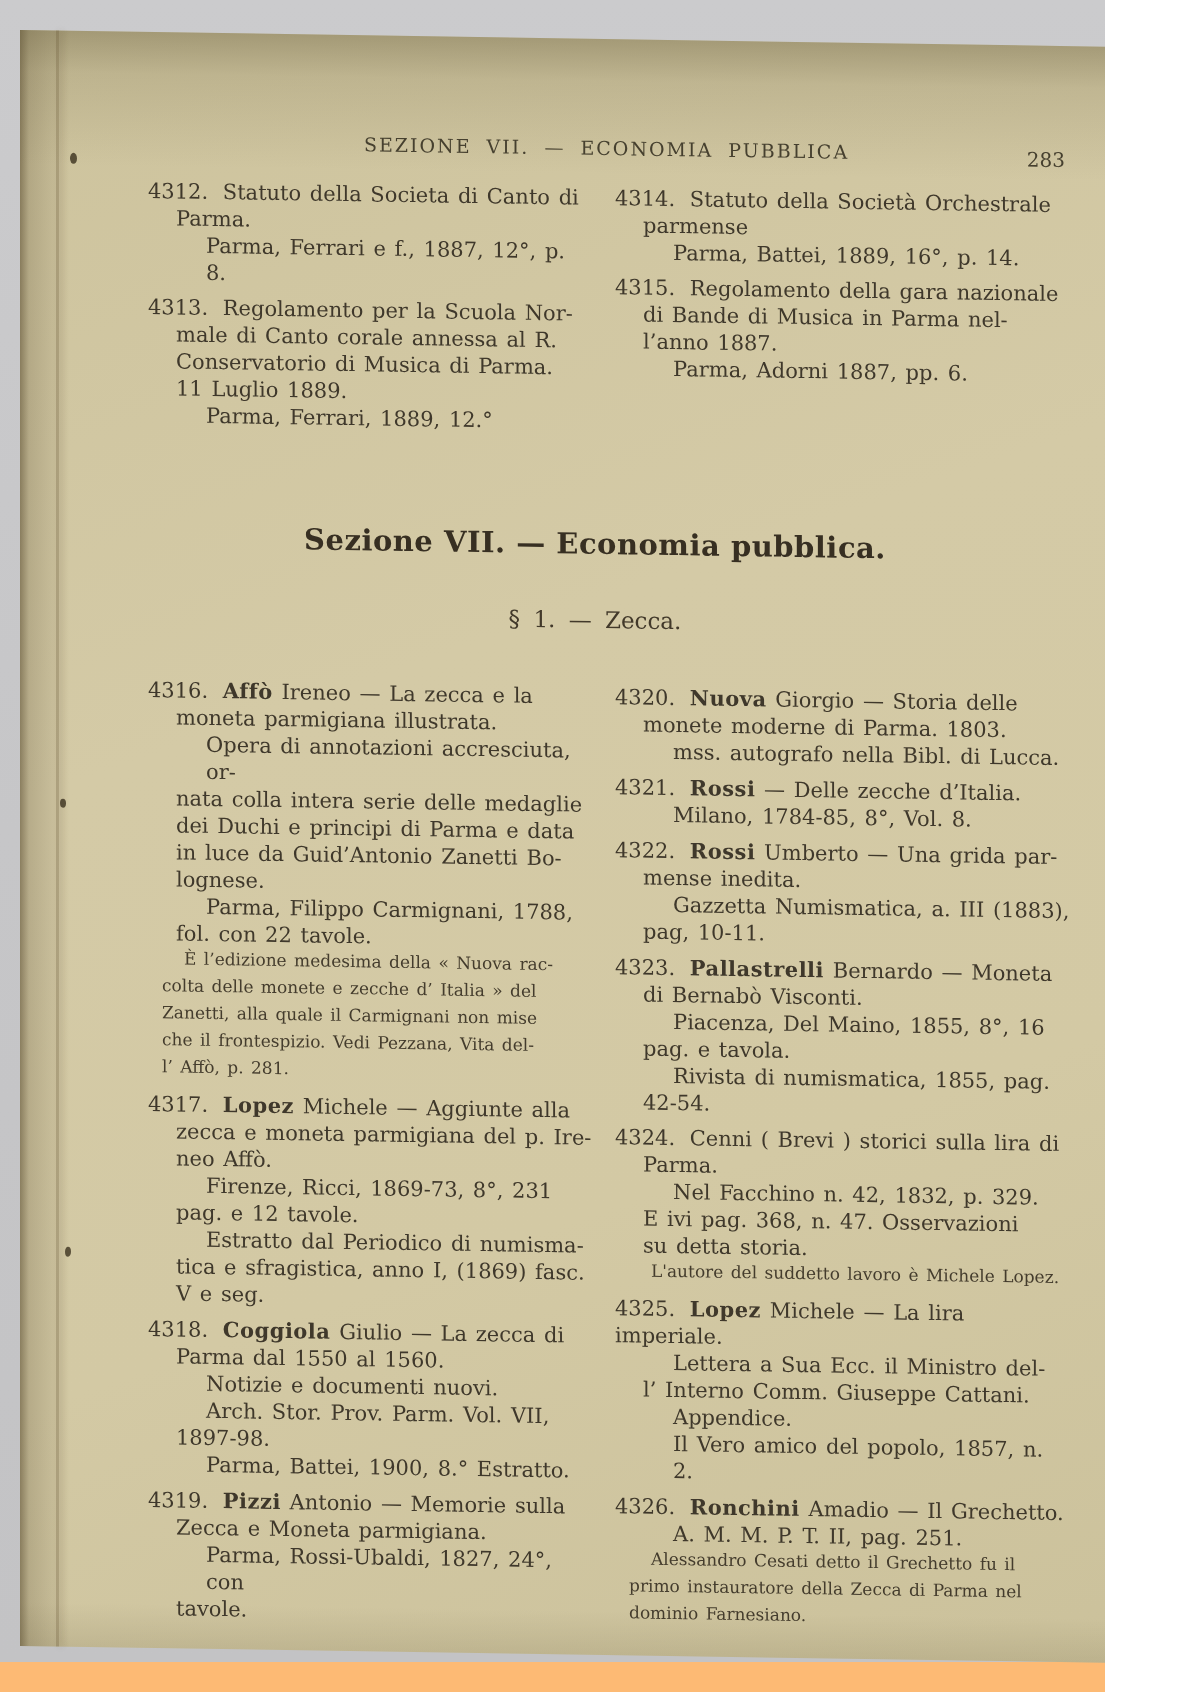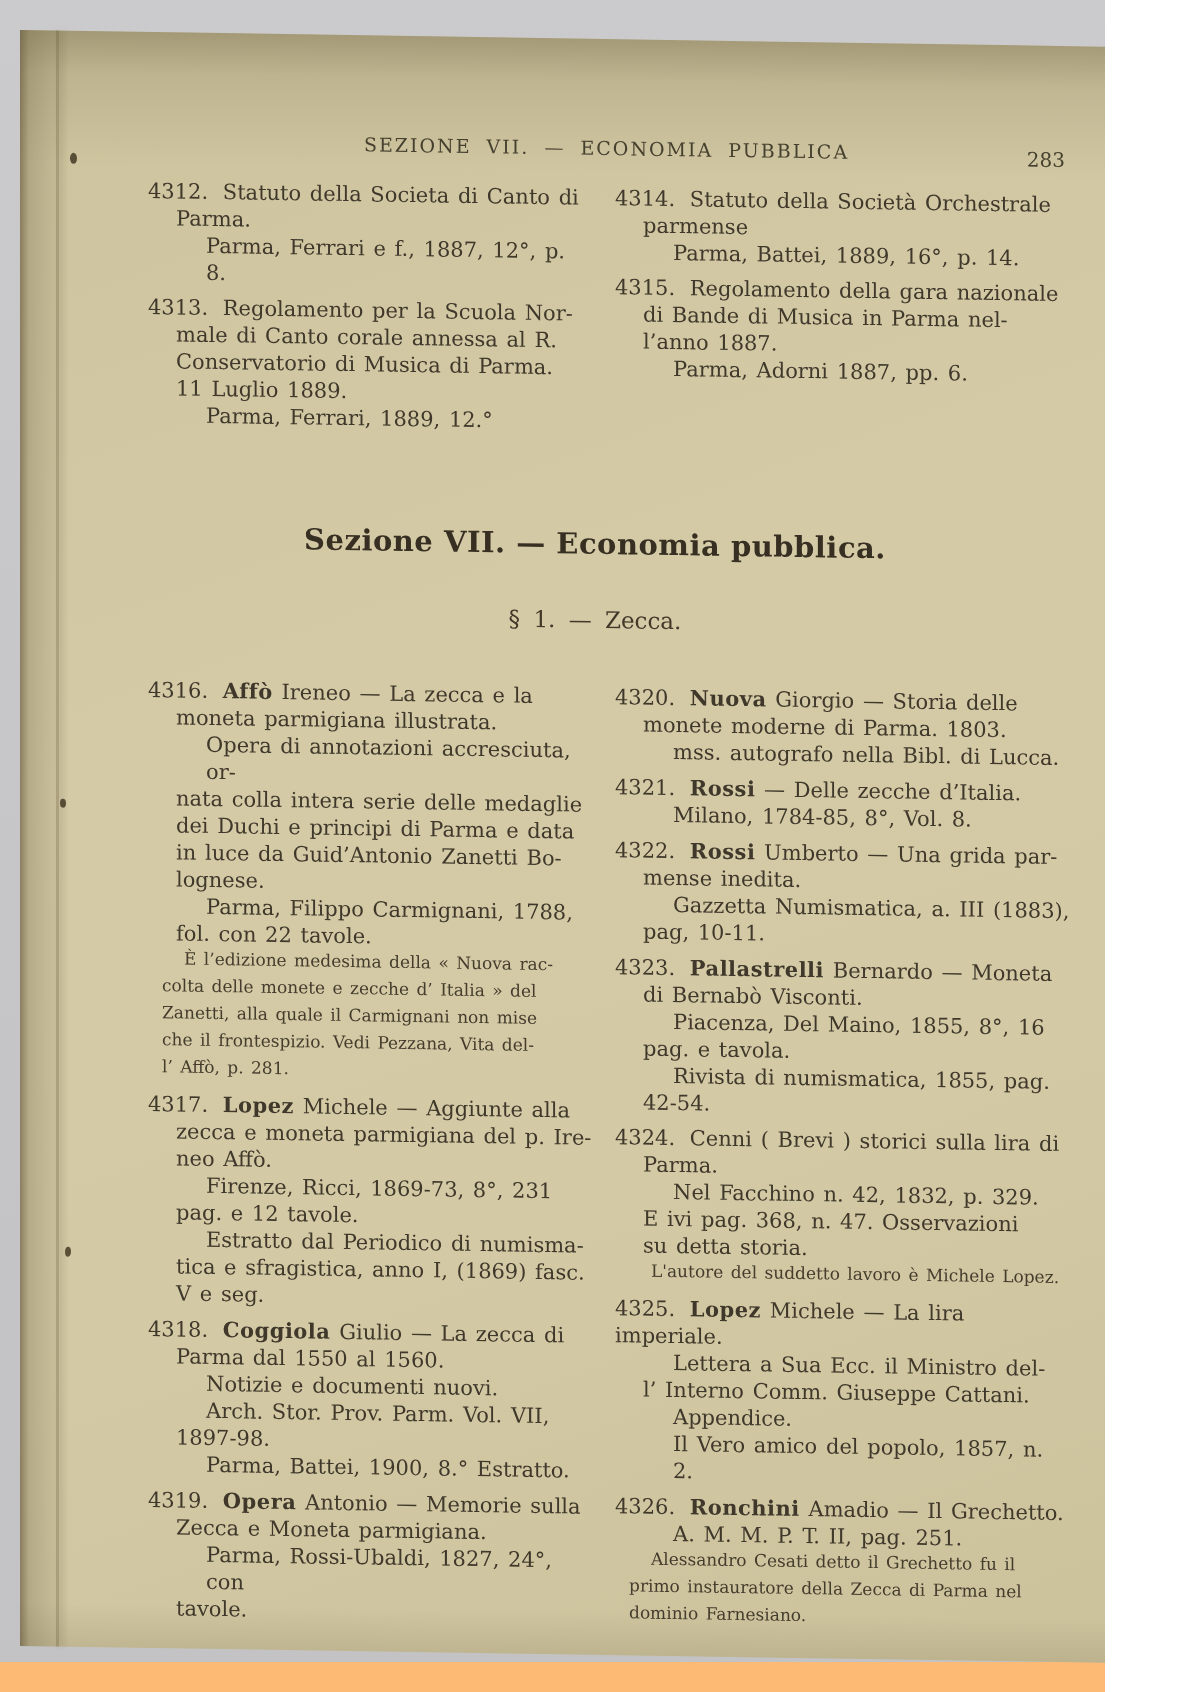--- a/index.html
+++ b/index.html
@@ -148,21 +148,21 @@
           </div>
           <div class="entry">
             <div class="line first"><span class="enum">4318. </span><span class="eauthor">Coggiola</span><span> Giulio — La zecca di</span></div>
             <div class="line line-c">Parma dal 1550 al 1560.</div>
             <div class="line line-p">Notizie e documenti nuovi.</div>
             <div class="line line-p">Arch. Stor. Prov. Parm. Vol. VII,</div>
             <div class="line line-c">1897-98.</div>
             <div class="line line-p">Parma, Battei, 1900, 8.° Estratto.</div>
           </div>
           <div class="entry">
-            <div class="line first"><span class="enum">4319. </span><span class="eauthor">Opera</span><span> Antonio — Memorie sulla</span></div>
+            <div class="line first"><span class="enum">4319. </span><span class="eauthor">Pizzi</span><span> Antonio — Memorie sulla</span></div>
             <div class="line line-c">Zecca e Moneta parmigiana.</div>
             <div class="line line-p">Parma, Rossi-Ubaldi, 1827, 24°, con</div>
             <div class="line line-c">tavole.</div>
           </div>
         </div>
       <div class="col right" id="main-right">
           <div class="entry">
             <div class="line first"><span class="enum">4320. </span><span class="eauthor">Nuova</span><span> Giorgio — Storia delle</span></div>
             <div class="line line-c">monete moderne di Parma. 1803.</div>
             <div class="line line-p">mss. autografo nella Bibl. di Lucca.</div>

